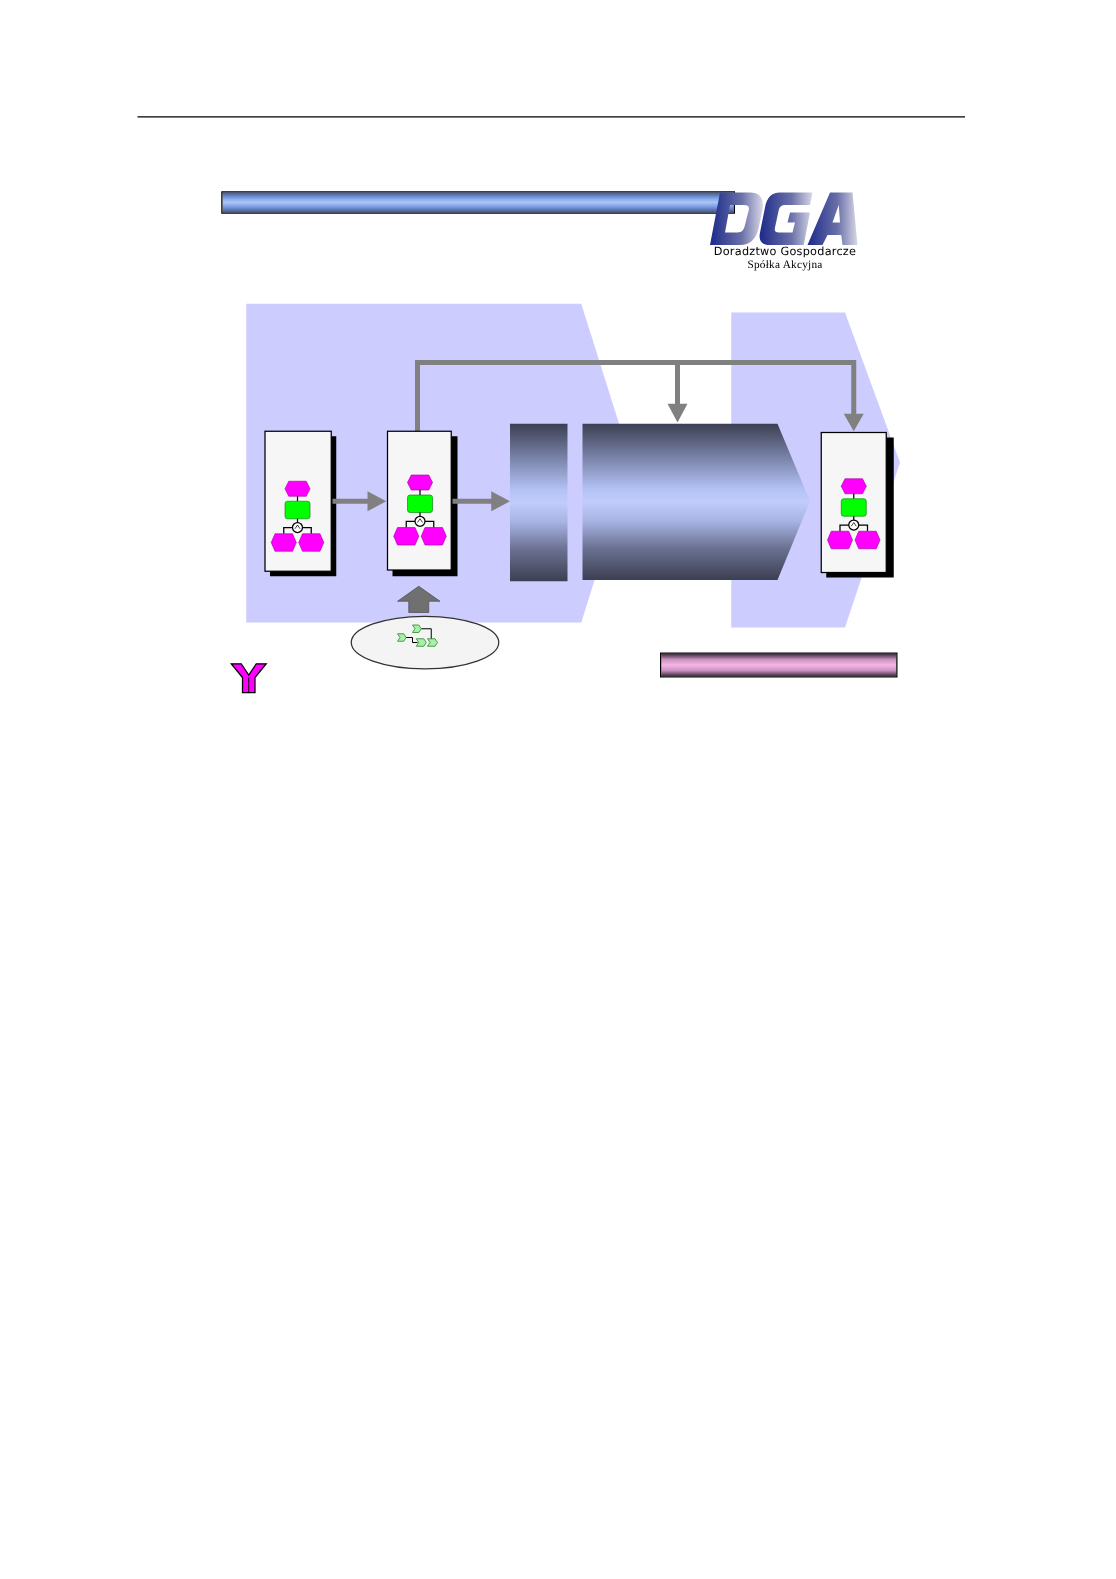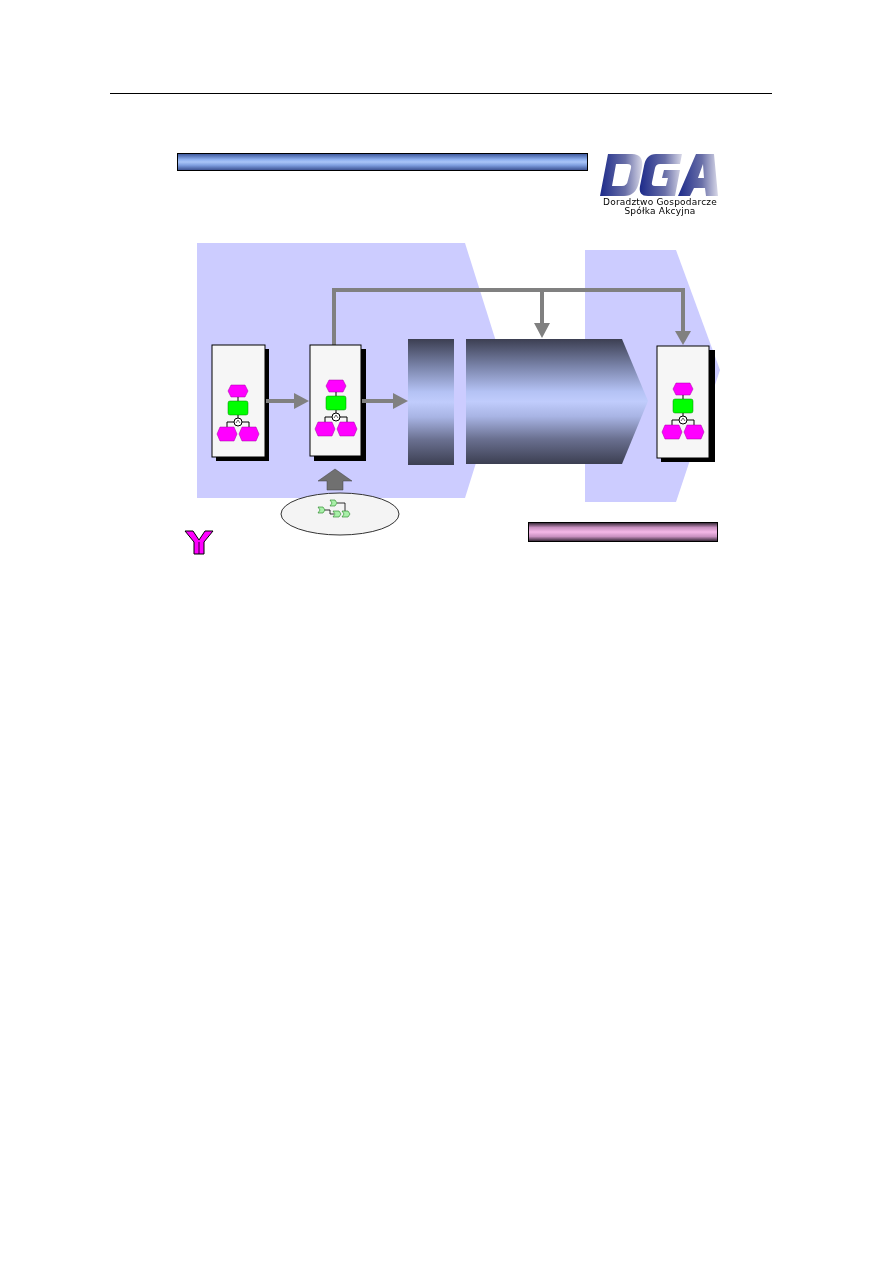--- a/index.html
+++ b/index.html
@@ -1,21 +1,21 @@
 <!DOCTYPE html>
 <html><head>
   <meta charset="utf-8">
   <style>
     html, body { margin: 0; padding: 0; background: #ffffff; }
     body { width: 893px; height: 1263px; position: relative; overflow: hidden; font-family: "Liberation Sans", sans-serif; }
     .abs { position: absolute; }
     .header-rule { left: 110px; top: 93px; width: 662px; height: 1px; background: #000; }
     .title-bar { left: 177px; top: 153px; width: 411px; height: 18px; border: 1px solid #000; box-sizing: border-box;
       background: linear-gradient(to bottom, #3f5a9e 0%, #8fb0ef 35%, #a9c4f7 50%, #7f9fe0 70%, #3f5494 100%); }
-    .logo { left: 598px; top: 150px; width: 124px; height: 66px; }
+    .logo { left: 566px; top: 150px; width: 124px; height: 66px; }
     .logo-text { position: absolute; left: 0; width: 124px; text-align: center; font-size: 9px; line-height: 9px; color: #000; letter-spacing: 0.2px; font-family: "DejaVu Sans", sans-serif; }
     .diagram { left: 0; top: 0; width: 893px; height: 600px; }
     .pink-bar { left: 528px; top: 522px; width: 190px; height: 20px; border: 1px solid #000; box-sizing: border-box;
       background: linear-gradient(to bottom, #3a2a3a 0%, #c890c0 25%, #f5b8e8 50%, #c890c0 75%, #3a2a3a 100%); }
   </style>
 </head>
 <body>
 
 <div class="abs header-rule"></div>
 
@@ -31,21 +31,21 @@
       </linearGradient>
     </defs>
 
     <path d="M10 4 L34 4 Q46 4 44 18 L41 32 Q38 46 26 46 L2 46 Z M18 14 L14 36 L24 36 Q29 36 30 30 L33 18 Q34 14 29 14 Z" fill="url(#lg)" fill-rule="evenodd"></path>
 
     <path d="M58 4 L84 4 L82 14 L62 14 Q58 14 57 18 L54 32 Q53 36 57 36 L68 36 L70 28 L64 28 L66 20 L82 20 L77 46 L50 46 Q40 46 42 36 L46 16 Q48 4 58 4 Z" fill="url(#lg)"></path>
 
     <path d="M98 4 L116 4 L120 46 L108 46 L107 38 L96 38 L92 46 L80 46 Z M100 28 L106 28 L105 14 Z" fill="url(#lg)" fill-rule="evenodd"></path>
   </svg>
   <div class="logo-text" style="top:48px;">Doradztwo Gospodarcze</div>
-  <div class="logo-text" style="top:57px;">Spółka Akcyjna</div>
+  <div class="logo-text" style="top:57px;font-family:Liberation Serif, serif;">Spółka Akcyjna</div>
 </div>
 
 <svg class="abs diagram" viewBox="0 0 893 600" width="893" height="600">
   <defs>
     <linearGradient id="steel" x1="0" y1="0" x2="0" y2="1">
       <stop offset="0" stop-color="#3c3f52"></stop>
       <stop offset="0.22" stop-color="#7a84aa"></stop>
       <stop offset="0.42" stop-color="#b4c2f4"></stop>
       <stop offset="0.5" stop-color="#c0ccfc"></stop>
       <stop offset="0.62" stop-color="#a8b4e4"></stop>

